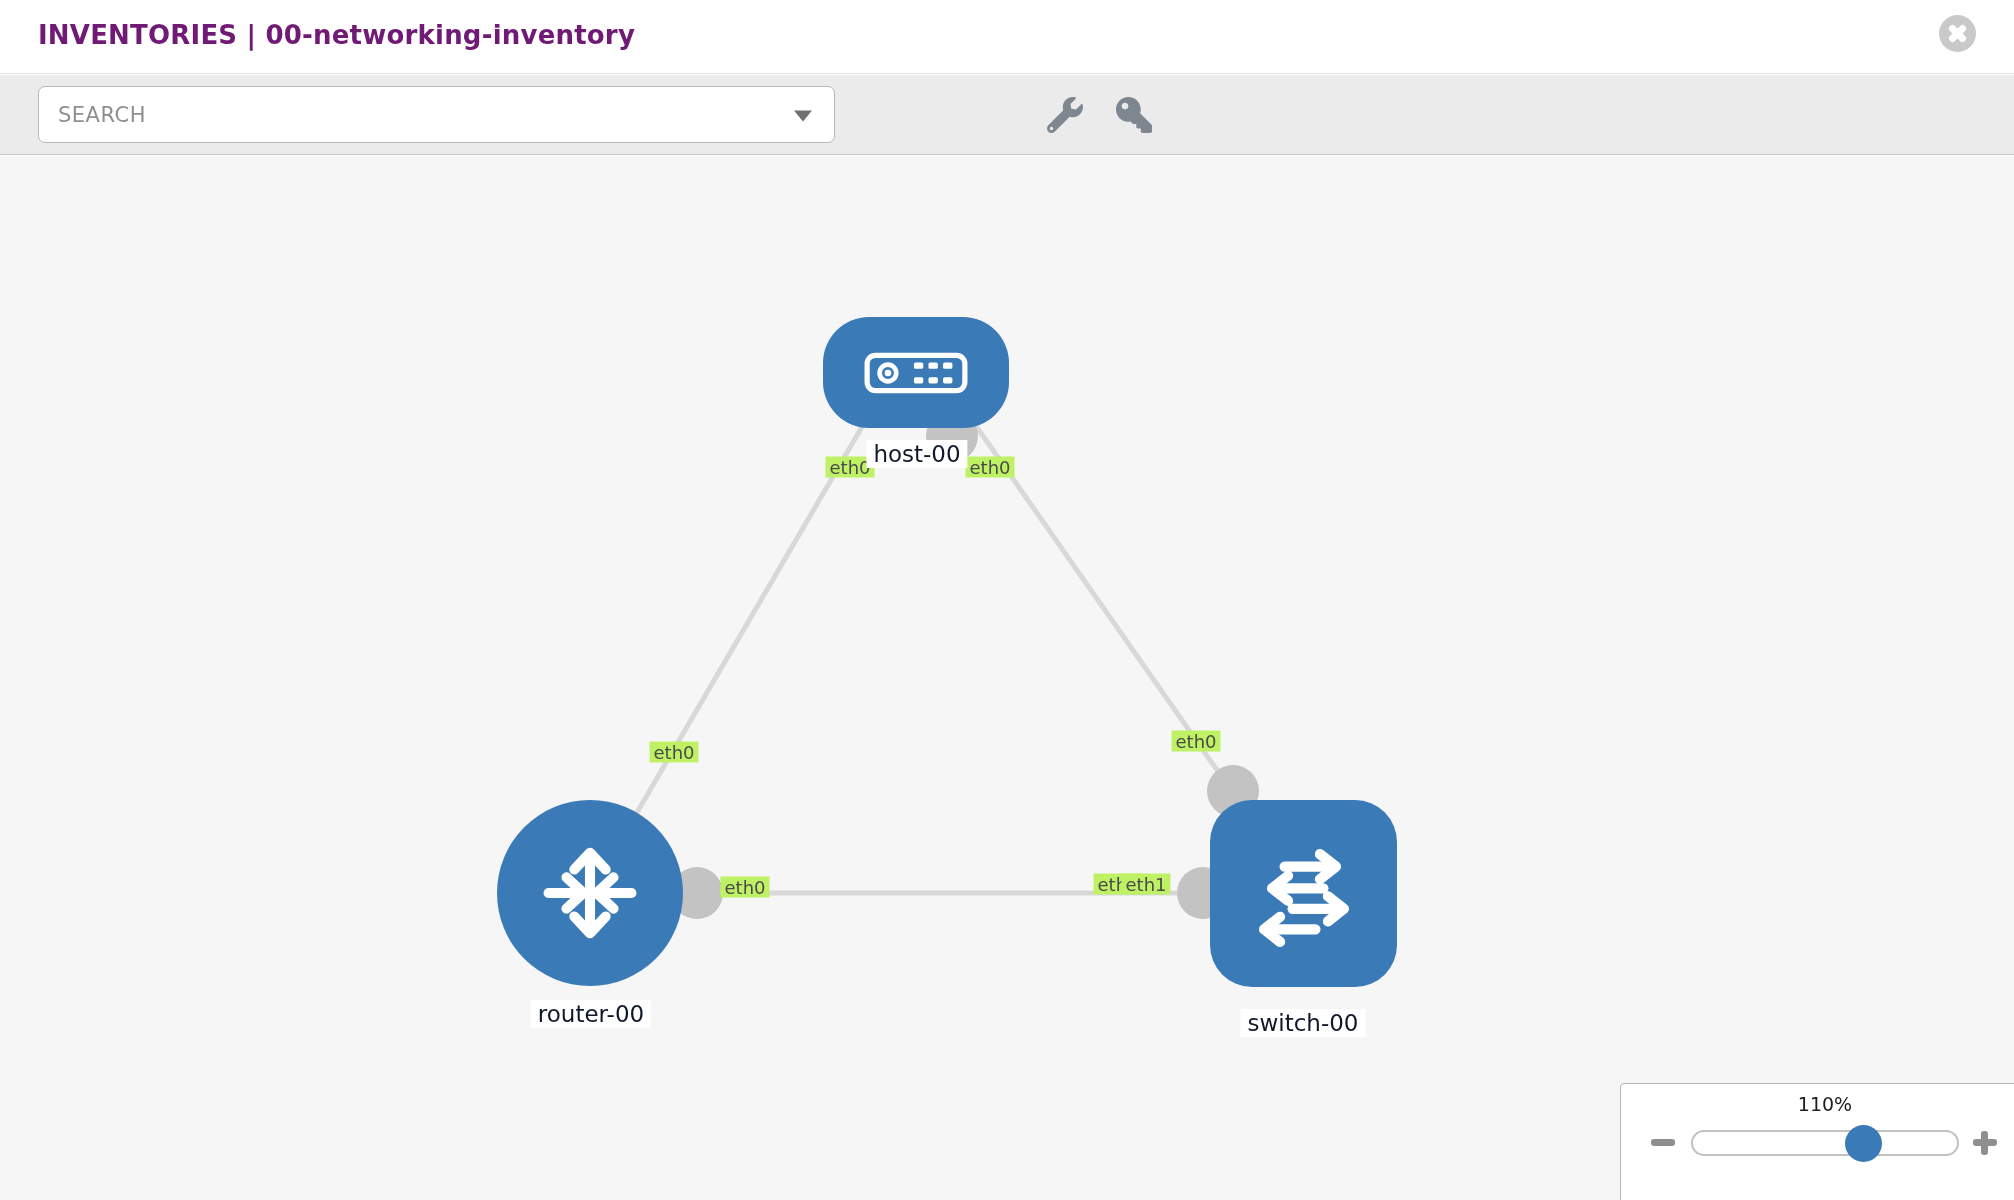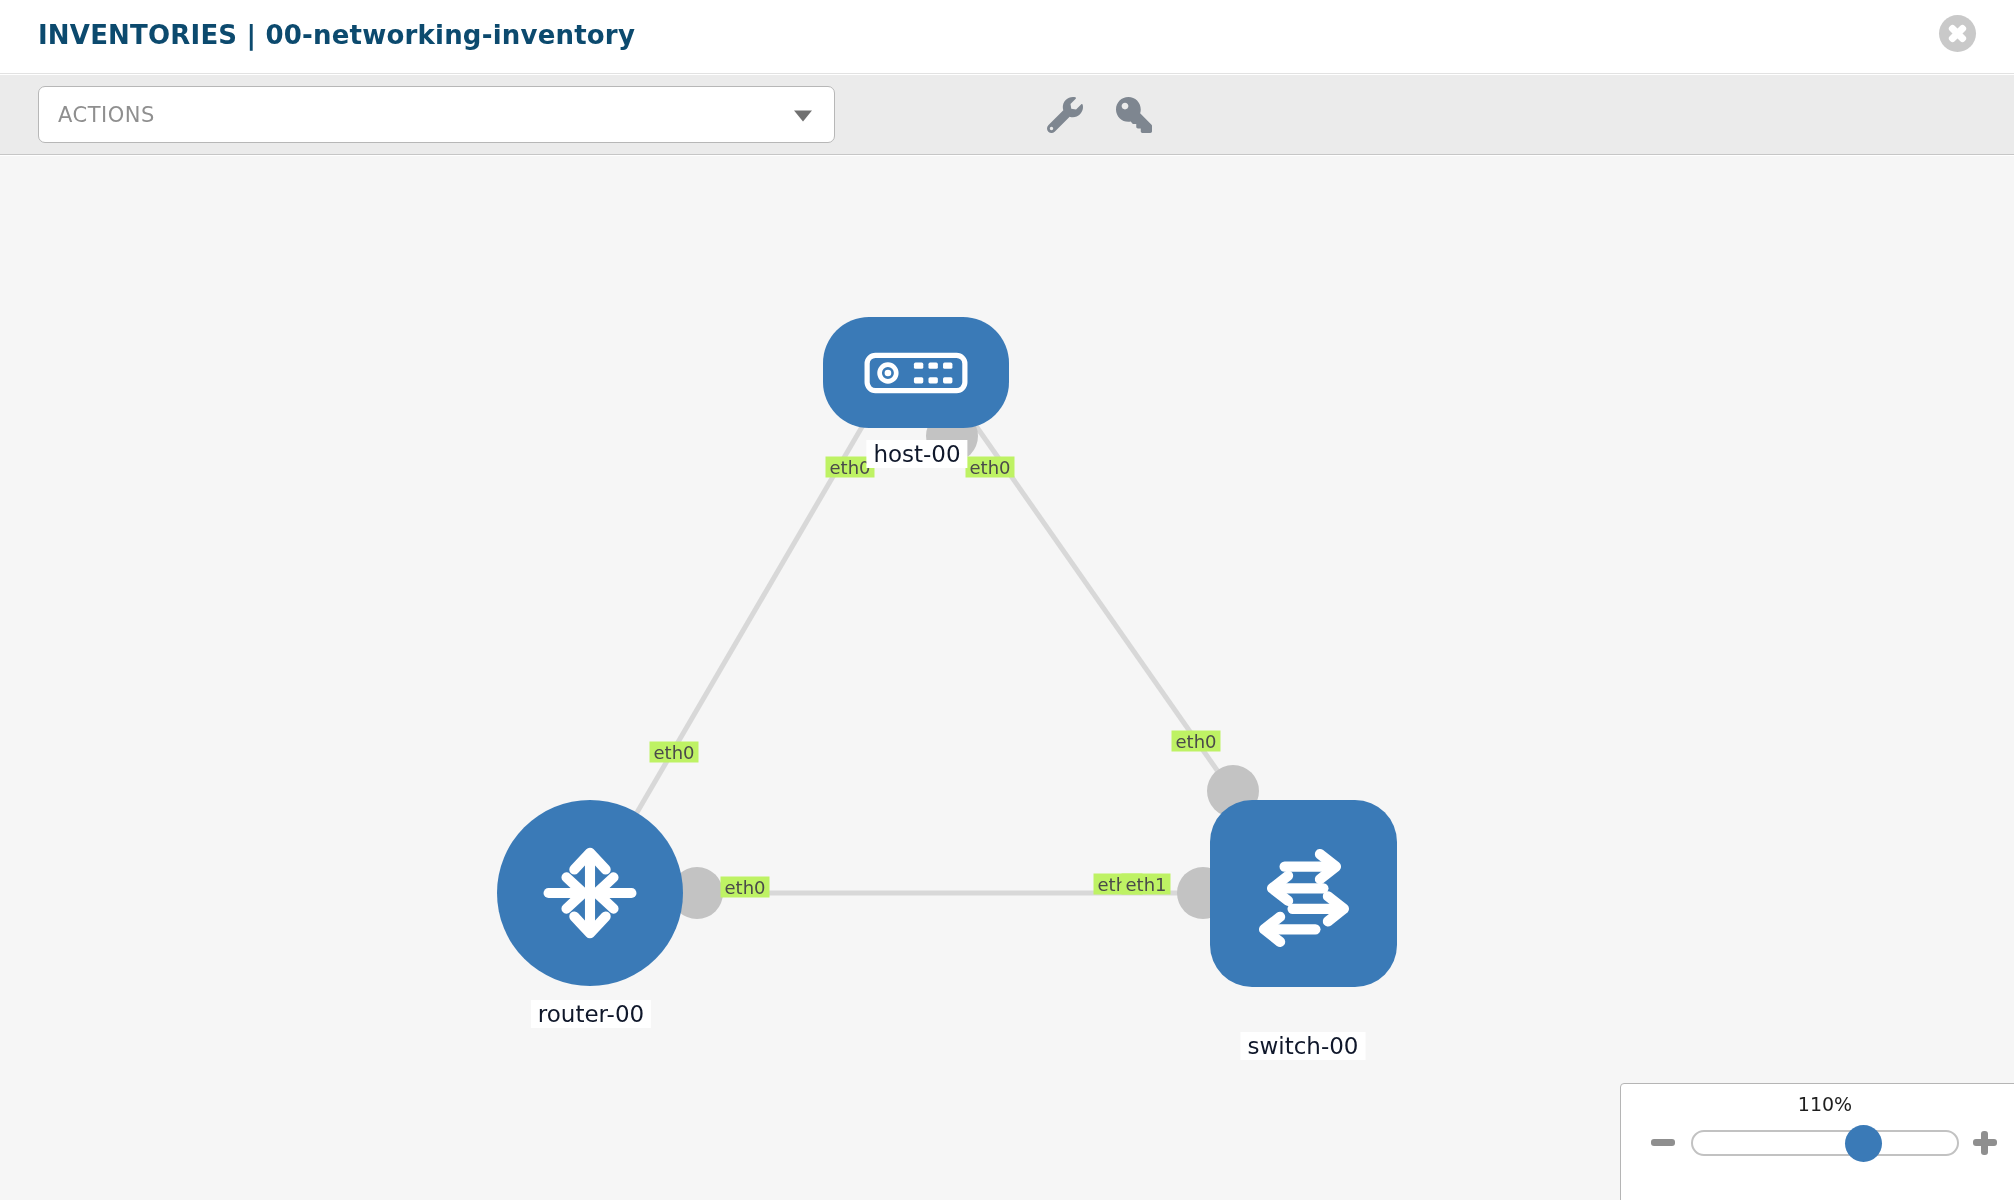--- a/index.html
+++ b/index.html
@@ -6,21 +6,21 @@
   html,body { background:#fff; }
   .screen {
     position:relative; width:2014px; height:1200px; overflow:hidden;
     font-family:"DejaVu Sans","Liberation Sans",sans-serif; background:#fff;
   }
 
   
   .header { position:absolute; top:0; left:0; width:2014px; height:74px;
             background:#ffffff; border-bottom:1px solid #e2e2e2; }
   .page-title { position:absolute; left:38px; top:20px; font-size:26px;
-                font-weight:bold; color:#0c4a6e; letter-spacing:.2px; white-space:nowrap; }
+                font-weight:bold; color:#701a75; letter-spacing:.2px; white-space:nowrap; }
   .close-btn { position:absolute; right:38px; top:15px; width:37px; height:37px;
                border-radius:50%; background:#c9c9c9; cursor:pointer; }
   .close-btn::before, .close-btn::after {
     content:""; position:absolute; left:8px; top:15px; width:21px; height:7px;
     border-radius:3px; background:#fff; }
   .close-btn::before { transform:rotate(45deg); }
   .close-btn::after  { transform:rotate(-45deg); }
 
   
   .toolbar { position:absolute; top:75px; left:0; width:2014px; height:80px;
@@ -48,21 +48,21 @@
           align-items:center; justify-content:center; cursor:pointer; }
   .node svg { stroke:#fff; fill:none; stroke-linecap:round; stroke-linejoin:round; }
   .node-host   { left:823px; top:161px; width:186px; height:111px; border-radius:46px; }
   .node-router { left:497px; top:644px; width:186px; height:186px; border-radius:50%; }
   .node-switch { left:1210px; top:644px; width:187px; height:187px; border-radius:42px; }
 
   .node-label { position:absolute; transform:translate(-50%,-50%); background:#fff;
                 color:#0f172a; font-size:23px; padding:1px 7px; white-space:nowrap; z-index:6; }
   .nl-host   { left:917px; top:298px; }
   .nl-router { left:591px; top:858px; }
-  .nl-switch { left:1303px; top:890px; }
+  .nl-switch { left:1303px; top:867px; }
 
   .iface-label { position:absolute; transform:translate(-50%,-50%); background:#bef264;
                  color:#4a4a4a; font-size:18px; padding:0 4px; white-space:nowrap; z-index:5; }
   .if-0 { left:850px;  top:311px; }
   .if-1 { left:990px;  top:311px; }
   .if-2 { left:674px;  top:596px; }
   .if-3 { left:745px;  top:731px; }
   .if-4 { left:1196px; top:585px; }
   .if-5 { left:1118px; top:728px; z-index:4; }
   .if-6 { left:1146px; top:728px; z-index:5; }
@@ -89,21 +89,21 @@
 
 <div class="screen">
 
   <div class="header">
     <div class="page-title">INVENTORIES | 00-networking-inventory</div>
     <div class="close-btn"></div>
   </div>
 
   <div class="toolbar">
     <div class="dropdown dd-actions">
-      <span class="dd-label">ACTIONS</span>
+      <span class="dd-label">SEARCH</span>
       <span class="dd-caret"></span>
     </div>
 
     <div class="tool-btn btn-wrench">
       <svg viewBox="0 0 512 512">
           <path d="M507.73 109.1c-2.24-9.03-13.54-12.09-20.12-5.51l-74.36 74.36-67.88-11.31-11.31-67.88 74.36-74.36c6.62-6.62 3.43-17.9-5.66-20.16-47.38-11.74-99.55.91-136.58 37.93-39.64 39.64-50.55 97.1-34.05 147.2L18.74 402.76c-24.99 24.99-24.99 65.51 0 90.5 24.99 24.99 65.51 24.99 90.5 0l213.21-213.21c50.12 16.71 107.47 5.68 147.37-34.22 37.07-37.07 49.7-89.32 37.91-136.73zM64 472c-13.25 0-24-10.75-24-24 0-13.25 10.75-24 24-24s24 10.75 24 24c0 13.25-10.75 24-24 24z"></path>
         </svg>
     </div>
     <div class="tool-btn btn-key">
       <svg viewBox="0 0 512 512">

